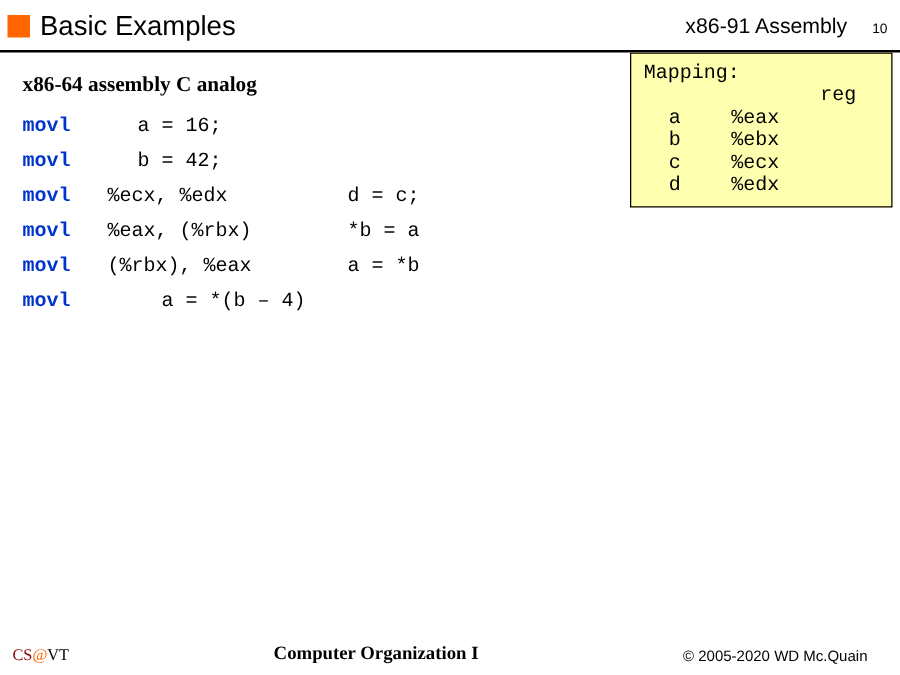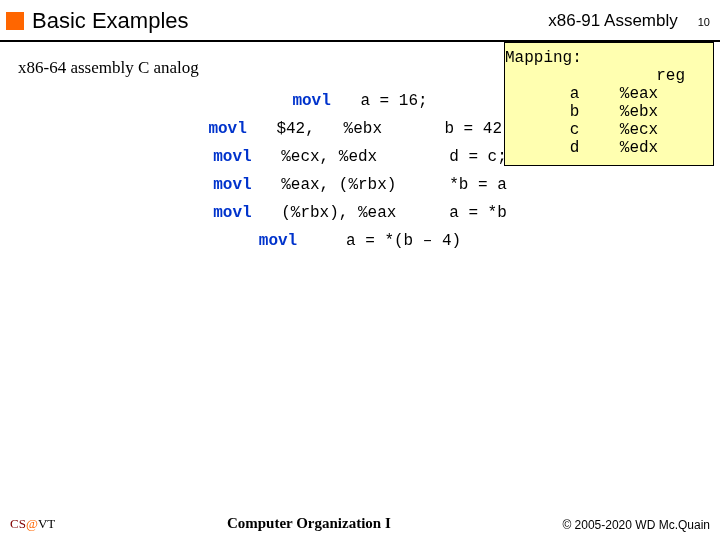--- a/index.html
+++ b/index.html
@@ -1,15 +1,15 @@
 <!DOCTYPE html>
 <html><head>
 <meta charset="utf-8">
 <style>
-  * { margin: 0; padding: 0; box-sizing: border-box; justify-content: center; }
+  * { margin: 0; padding: 0; box-sizing: border-box; }
   body {
     width: 720px;
     height: 540px;
     background: #fff;
     font-family: Arial, Helvetica, sans-serif;
     position: relative;
     overflow: hidden;
   }
   .header {
     display: flex;
@@ -38,21 +38,21 @@
     gap: 8px;
     font-size: 17px;
   }
   .slide-num { font-size: 11px; margin-left: 12px; }
   .content {
     padding: 16px 18px 0 18px;
     position: relative;
   }
   .section-head {
     font-size: 17px;
-    font-weight: normal;
+    font-weight: bold;
     margin-bottom: 14px;
     font-family: "Times New Roman", Times, serif;
   }
   .code-rows {
     display: flex;
     flex-direction: column;
     gap: 10px;
     font-family: "Courier New", Courier, monospace;
     font-size: 16px;
   }
@@ -65,47 +65,48 @@
     width: 68px;
     flex-shrink: 0;
   }
   .operands {
     width: 168px;
     flex-shrink: 0;
     white-space: pre;
   }
   .canalog {
     white-space: pre;
+    margin-left: 24px;
   }
   .mapping-box {
     position: absolute;
     top: 0px;
     right: 6px;
     width: 210px;
     background: #ffffb0;
     border: 1px solid #000;
-    padding: 6px 10px 8px 0;
+    padding: 6px 10px 8px 10px;
     font-family: "Courier New", Courier, monospace;
     font-size: 16px;
   }
   .map-title { margin-bottom: 0; }
   .map-reg-head {
     text-align: right;
     padding-right: 18px;
   }
   .map-row {
     display: flex;
   }
   .map-var { width: 70px; padding-left: 20px; }
   .map-reg { }
   .footer {
     position: absolute;
     bottom: 8px;
     left: 0;
-    right: 0;
+    right: 16px;
     display: flex;
     justify-content: space-between;
     align-items: flex-end;
     padding: 0 10px;
     font-size: 13px;
   }
   .footer-left {
     font-family: "Times New Roman", Times, serif;
   }
   .footer-left .cs { color: #800000; }
@@ -137,21 +138,20 @@
 <div class="content">
   <div class="section-head">x86-64 assembly C analog</div>
 
   <div class="code-rows">
     <div class="code-row">
       <span class="mnemonic">movl</span>
       <span class="canalog">a = 16;</span>
     </div>
     <div class="code-row">
       <span class="mnemonic">movl</span>
-      <span class="operands">$42,   %ebx</span>
       <span class="canalog">b = 42;</span>
     </div>
     <div class="code-row">
       <span class="mnemonic">movl</span>
       <span class="operands">%ecx, %edx</span>
       <span class="canalog">d = c;</span>
     </div>
     <div class="code-row">
       <span class="mnemonic">movl</span>
       <span class="operands">%eax, (%rbx)</span>

